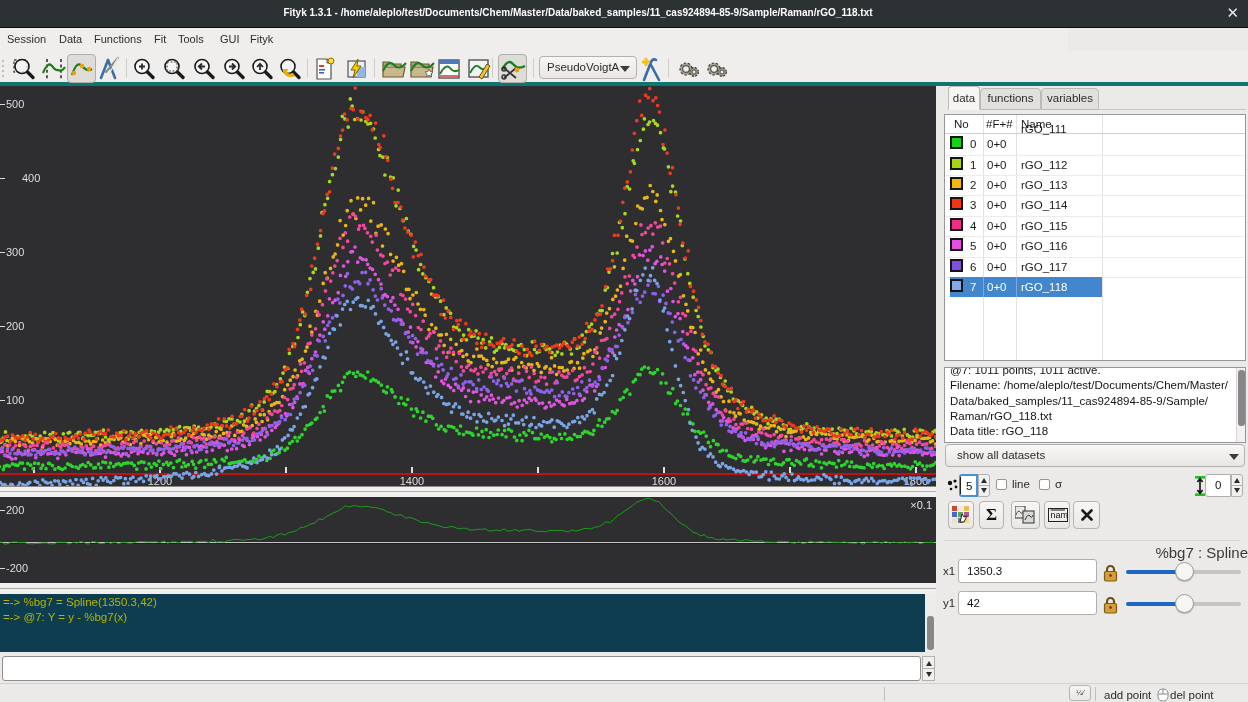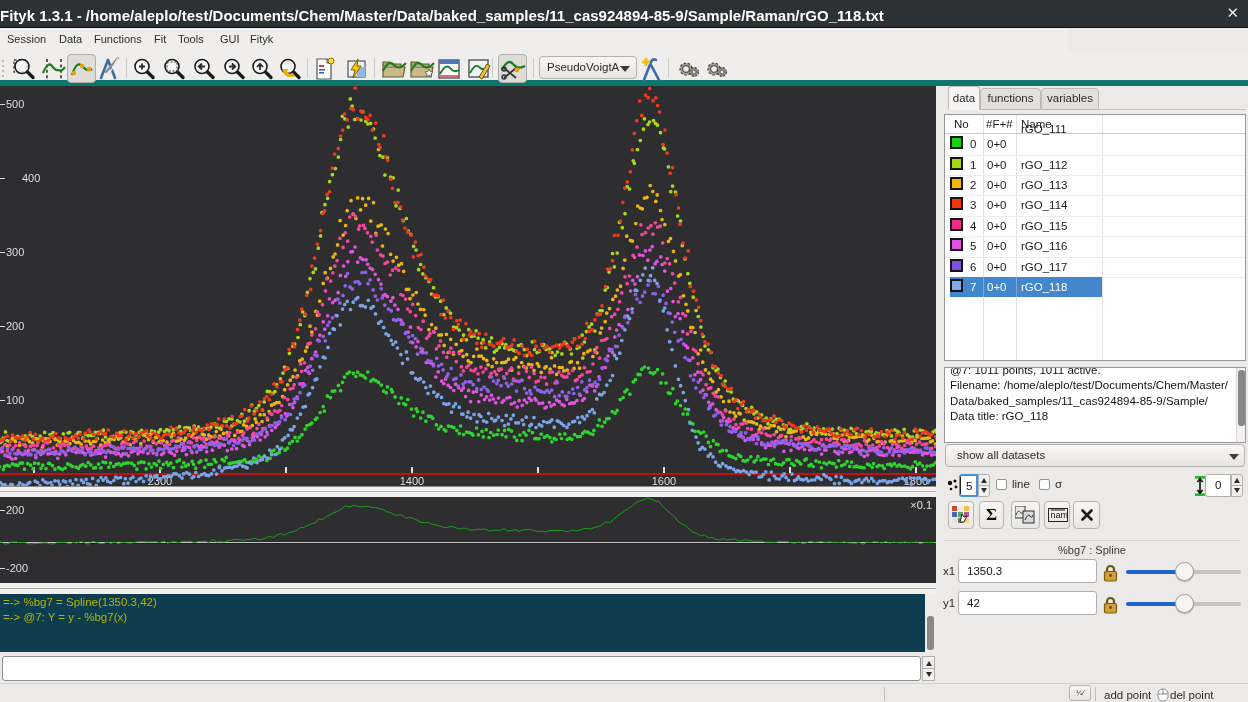--- a/index.html
+++ b/index.html
@@ -1,22 +1,22 @@
 <!DOCTYPE html>
 <html><head><meta charset="utf-8"><style>
 *{margin:0;padding:0;box-sizing:border-box}
 html,body{width:1248px;height:702px;overflow:hidden;font-family:"Liberation Sans",sans-serif;background:#eceae8}
 .abs{position:absolute}
 #win{position:relative;width:1248px;height:702px}
 #titlebar{position:absolute;left:0;top:0;width:1248px;height:28px;background:#2c3133;border-bottom:1px solid #0c0c0c}
-#titlebar .t{position:absolute;left:0;top:7px;width:1156px;color:#fff;font-size:15px;font-weight:bold}
+#titlebar .t{position:absolute;left:0;top:7px;width:1156px;text-align:center;color:#fff;font-size:10px;font-weight:bold}
 #titlebar .x{position:absolute;right:9px;top:4px;color:#e8e8e8;font-size:15px;font-weight:normal}
 #menubar{position:absolute;left:0;top:28px;width:1068px;height:23px;background:#efeeec}
 #menubar span{position:absolute;top:5px;font-size:11px;color:#2c2c2c}
-#toolbar{position:absolute;left:0;top:51px;width:1248px;height:35px;background:#efeeec;border-bottom:6px solid #0f766e}
+#toolbar{position:absolute;left:0;top:51px;width:1248px;height:35px;background:#efeeec;border-bottom:4px solid #0f766e}
 .tbtn{position:absolute}
 .tsep{position:absolute;top:7px;width:1px;height:20px;background:#cfcdc9}
 .pressed{position:absolute;background:#dedcd8;border:1px solid #b0aeaa;border-radius:4px}
 #plot{position:absolute;left:0;top:86px;width:936px;height:400px;background:#2e2d30;overflow:hidden}
 .ylab{position:absolute;color:#dedede;font-size:11px;line-height:11px}
 .ytick{position:absolute;left:0;width:5px;height:1px;background:#d8d8d8}
 .xtick{position:absolute;width:1.5px;height:6px;background:#e0e0e0}
 .xlab{position:absolute;color:#dedede;font-size:11px;line-height:11px;width:40px;text-align:center}
 #redline{position:absolute;left:0;top:387px;width:936px;height:2px;background:#c01212}
 #sash1{position:absolute;left:0;top:486px;width:936px;height:11px;background:#f1f0ee;border-top:1px solid #8c8a88}
@@ -47,21 +47,21 @@
 #iscroll i{position:absolute;left:1px;top:2px;width:7px;height:56px;background:#88868a;border-radius:3px}
 #combo{position:absolute;left:9px;top:358px;width:300px;height:23px;background:linear-gradient(#f8f7f6,#e8e6e3);border:1px solid #b3b1ae;border-radius:4px;font-size:11.5px;color:#2c2c2c;padding:4px 0 0 11px}
 .caret{position:absolute;width:0;height:0;border-left:5px solid transparent;border-right:5px solid transparent;border-top:6px solid #3c3c3c}
 .spinbtns{position:absolute;width:11px;background:#f1f0ee;border:1px solid #b3b1ae}
 .spinbtns .u{position:absolute;left:2px;top:4px;width:0;height:0;border-left:3.5px solid transparent;border-right:3.5px solid transparent;border-bottom:5px solid #2c2c2c}
 .spinbtns .d{position:absolute;left:2px;bottom:4px;width:0;height:0;border-left:3.5px solid transparent;border-right:3.5px solid transparent;border-top:5px solid #2c2c2c}
 .cbx{position:absolute;width:11px;height:11px;background:#fdfdfd;border:1px solid #96948f;border-radius:2px}
 .clab{position:absolute;font-size:11.5px;color:#2c2c2c}
 .pbtn{position:absolute;top:415px;height:28px;background:linear-gradient(#f7f6f5,#e9e7e4);border:1px solid #b6b4b1;border-radius:4px}
 #sep3{position:absolute;left:8px;top:454px;width:296px;height:1px;background:#d8d6d2}
-#bglab{position:absolute;left:0;top:458px;width:312px;text-align:center;font-size:11px;color:#3a3a3a}
+#bglab{position:absolute;left:0;top:458px;width:312px;text-align:right;font-size:15px;color:#3a3a3a}
 .fldlab{position:absolute;left:7px;font-size:11.5px;color:#2c2c2c}
 .fld{position:absolute;left:22px;width:139px;height:24px;background:#fff;border:1px solid #b1afac;border-radius:3px;font-size:11.5px;color:#141414;padding:5px 0 0 8px}
 .track{position:absolute;height:4px;border-radius:2px}
 .thumb{position:absolute;width:19px;height:19px;border-radius:50%;background:#f6f5f4;border:1px solid #a2a09c;box-shadow:0 1px 1px rgba(0,0,0,.25)}
 </style></head><body>
 <div id="win">
 <div id="titlebar">
       <div class="t">Fityk 1.3.1 - /home/aleplo/test/Documents/Chem/Master/Data/baked_samples/11_cas924894-85-9/Sample/Raman/rGO_118.txt</div>
       <div class="x">✕</div>
     </div>
@@ -210,21 +210,21 @@
       <div class="ytick" style="top:92px"></div>
       <div class="ylab" style="left:22px;top:87px">400</div>
       <div class="ytick" style="top:166px"></div>
       <div class="ylab" style="left:6px;top:161px">300</div>
       <div class="ytick" style="top:240px"></div>
       <div class="ylab" style="left:6px;top:235px">200</div>
       <div class="ytick" style="top:314px"></div>
       <div class="ylab" style="left:6px;top:309px">100</div>
 <div class="xtick" style="left:33px;top:381px"></div>
       <div class="xtick" style="left:159px;top:381px"></div>
-      <div class="xlab" style="left:140px;top:390px">2300</div>
+      <div class="xlab" style="left:140px;top:390px">1200</div>
       <div class="xtick" style="left:285px;top:381px"></div>
       <div class="xtick" style="left:411px;top:381px"></div>
       <div class="xlab" style="left:392px;top:390px">1400</div>
       <div class="xtick" style="left:537px;top:381px"></div>
       <div class="xtick" style="left:663px;top:381px"></div>
       <div class="xlab" style="left:644px;top:390px">1600</div>
       <div class="xtick" style="left:789px;top:381px"></div>
       <div class="xtick" style="left:915px;top:381px"></div>
       <div class="xlab" style="left:896px;top:390px">1800</div>
 <div id="redline"></div>
@@ -340,20 +340,21 @@
         <div class="sw" style="top:164.1px;background:#84a9e8"></div>
         <div class="cell" style="left:25px;top:162.1px;color:#fff">7</div>
         <div class="cell" style="left:42px;top:162.1px;color:#fff">0+0</div>
         <div class="cell" style="left:76px;top:162.1px;color:#fff">rGO_118</div>
       </div>
       <div id="infobox">
         <div style="margin-top:-5px">
           <div>@7: 1011 points, 1011 active.</div>
           <div>Filename: /home/aleplo/test/Documents/Chem/Master/</div>
           <div>Data/baked_samples/11_cas924894-85-9/Sample/</div>
+          <div>Raman/rGO_118.txt</div>
           <div>Data title: rGO_118</div>
         </div>
         <div id="iscroll">
           <i></i>
         </div>
       </div>
       <div id="combo">show all datasets<span class="caret" style="left:283px;top:9px"></span></div>
       <svg class="abs" style="left:11px;top:392px" width="12" height="14">
         <circle cx="3" cy="5" r="2.2" fill="#111"></circle>
         <circle cx="8" cy="3" r="1.6" fill="#111"></circle>

